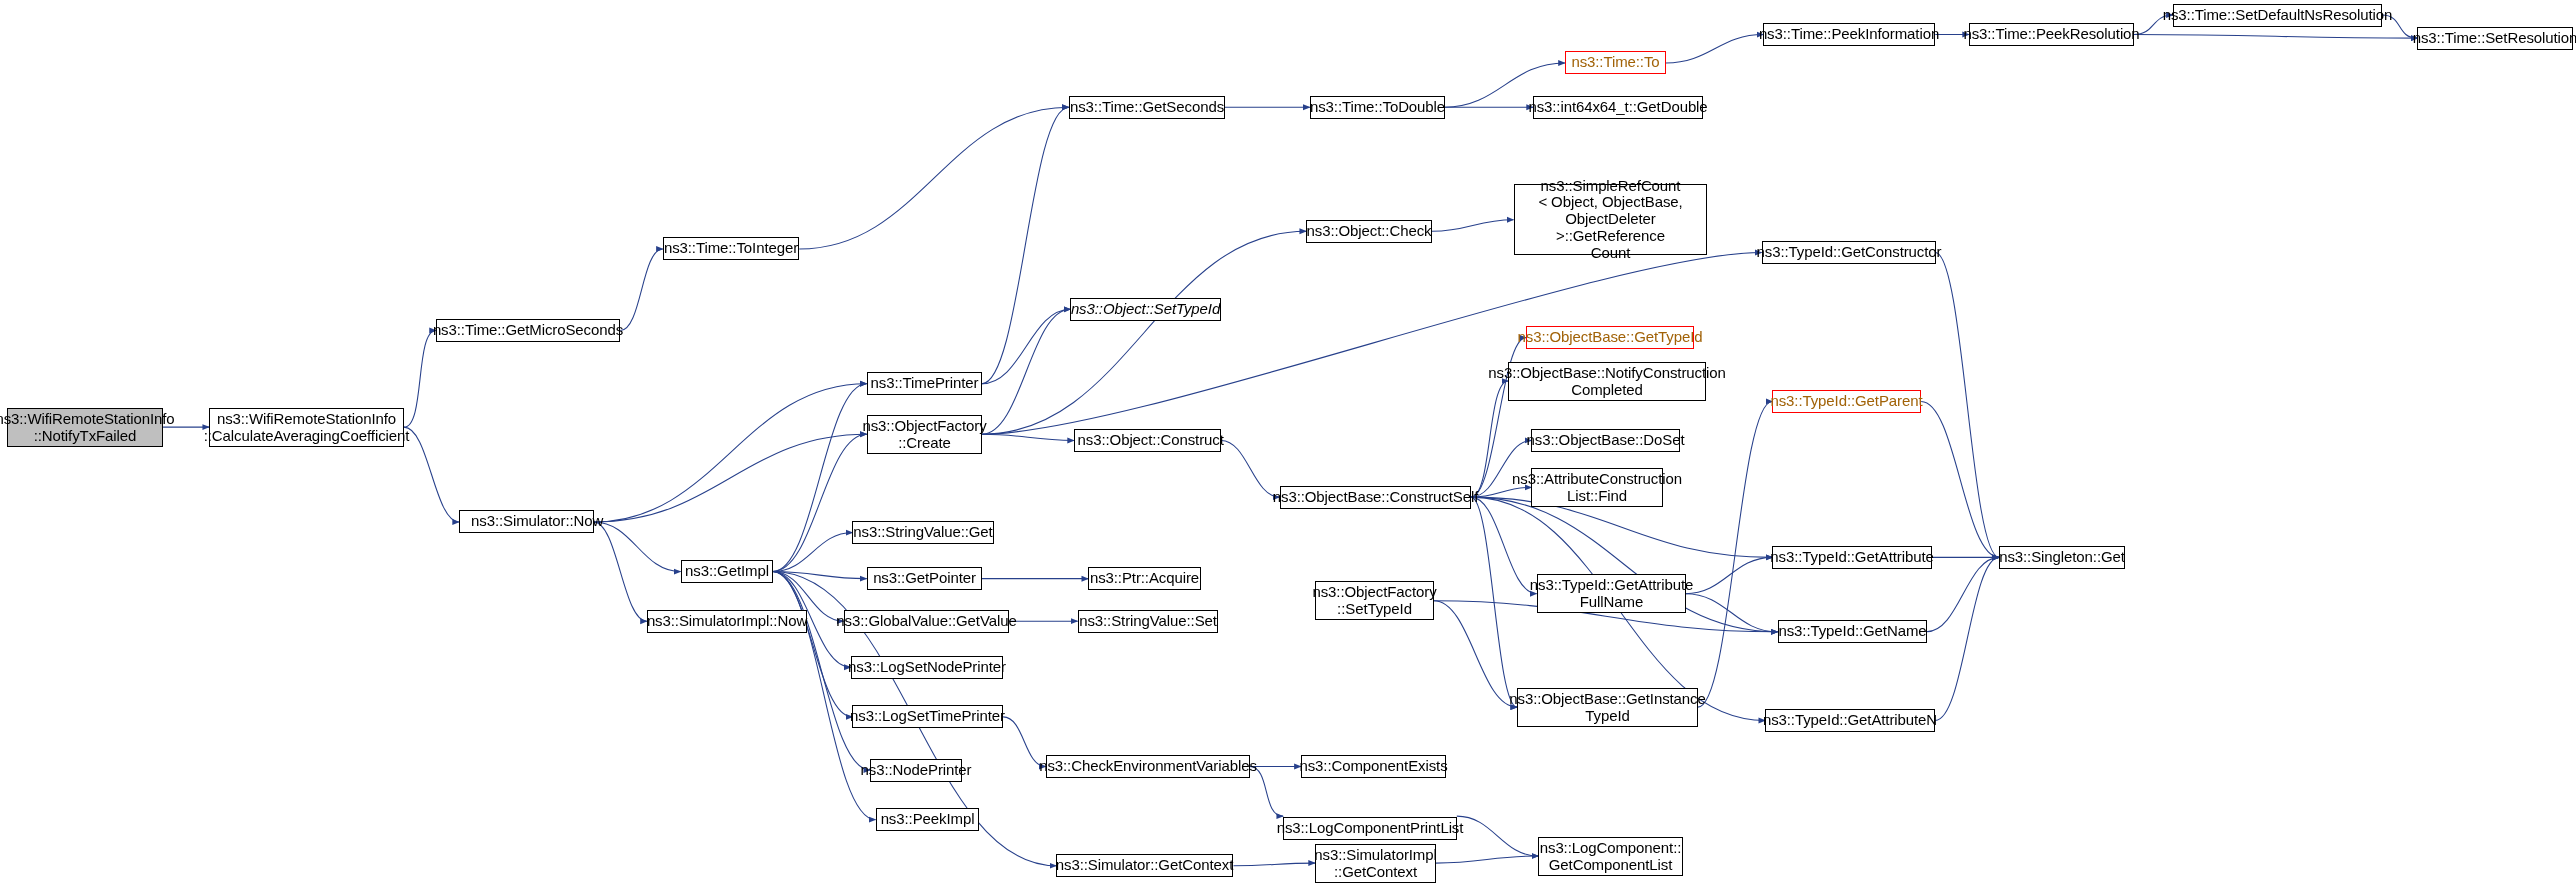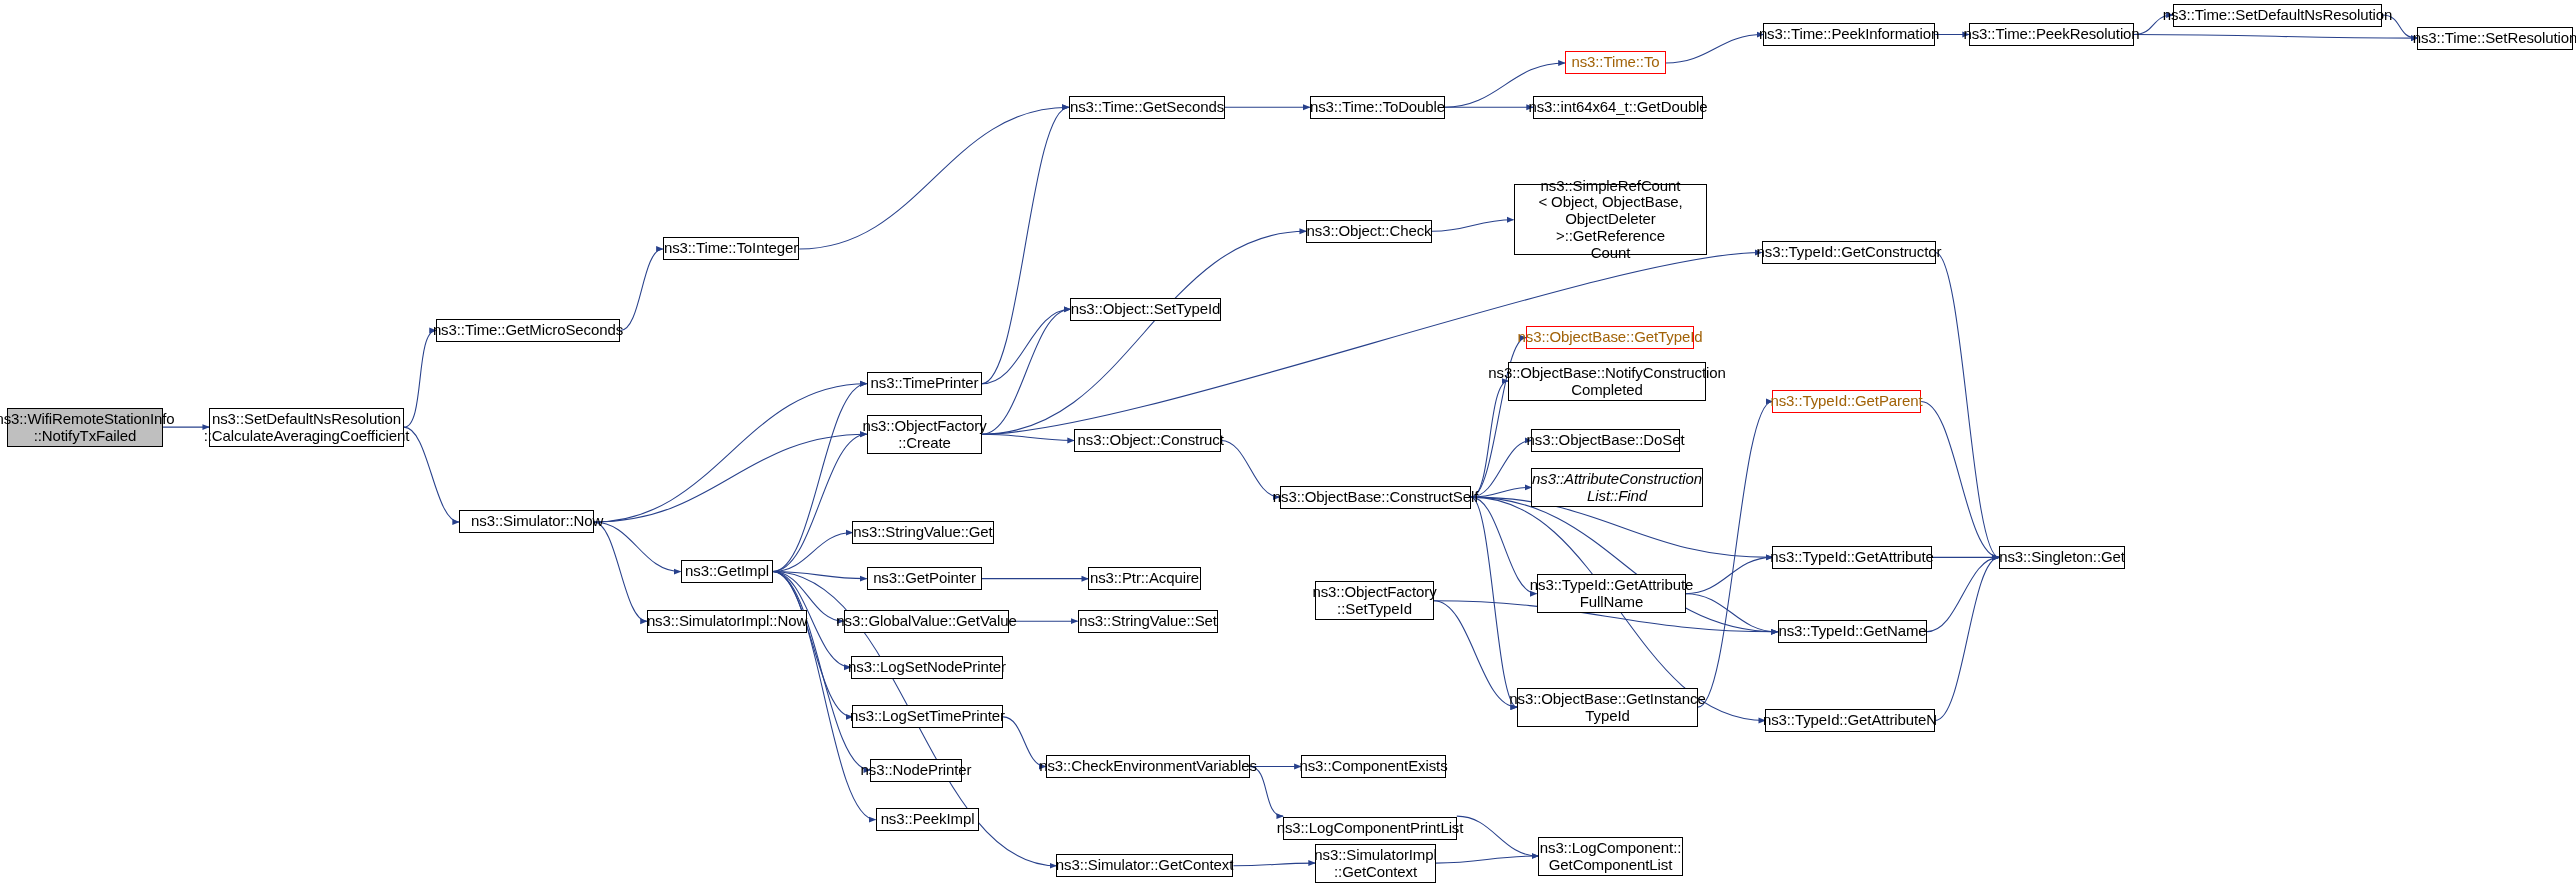--- a/index.html
+++ b/index.html
@@ -118,39 +118,39 @@
       <path d="M 1902 670 C 1948.8 670, 1959.2 713, 2006 713" fill="none" stroke="#27408b" stroke-width="1.2" marker-end="url(#arrow)"></path>
       <path d="M 2180 629 C 2214.2 629, 2221.8 629, 2256 629" fill="none" stroke="#27408b" stroke-width="1.2" marker-end="url(#arrow)"></path>
       <path d="M 2174 713 C 2210.9 713, 2219.1 629, 2256 629" fill="none" stroke="#27408b" stroke-width="1.2" marker-end="url(#arrow)"></path>
       <path d="M 2184 813 C 2216.4 813, 2223.6 629, 2256 629" fill="none" stroke="#27408b" stroke-width="1.2" marker-end="url(#arrow)"></path>
       <path d="M 2184 285 C 2216.4 285, 2223.6 629, 2256 629" fill="none" stroke="#27408b" stroke-width="1.2" marker-end="url(#arrow)"></path>
       <path d="M 2168 453 C 2207.6 453, 2216.4 629, 2256 629" fill="none" stroke="#27408b" stroke-width="1.2" marker-end="url(#arrow)"></path>
       <path d="M 1916 798 C 1953.8 798, 1962.2 453, 2000 453" fill="none" stroke="#27408b" stroke-width="1.2" marker-end="url(#arrow)"></path>
     </svg>
 <div class="node current" style="left: 7px; top: 408px; width: 156px; height: 39px;">ns3::WifiRemoteStationInfo
 ::NotifyTxFailed</div>
-    <div class="node" style="left: 209px; top: 408px; width: 195px; height: 39px;">ns3::SetDefaultNsResolution
+    <div class="node" style="left: 209px; top: 408px; width: 195px; height: 39px;">ns3::WifiRemoteStationInfo
 ::CalculateAveragingCoefficient</div>
     <div class="node" style="left: 436px; top: 319px; width: 184px; height: 23px;">ns3::Time::GetMicroSeconds</div>
     <div class="node" style="left: 459px; top: 510px; width: 135px; height: 23px; padding-left: 24px;">ns3::Simulator::Now</div>
     <div class="node" style="left: 663px; top: 237px; width: 136px; height: 23px;">ns3::Time::ToInteger</div>
     <div class="node" style="left: 867px; top: 372px; width: 115px; height: 23px;">ns3::TimePrinter</div>
     <div class="node" style="left: 867px; top: 415px; width: 115px; height: 39px;">ns3::ObjectFactory
 ::Create</div>
     <div class="node" style="left: 681px; top: 560px; width: 92px; height: 23px;">ns3::GetImpl</div>
     <div class="node" style="left: 647px; top: 610px; width: 160px; height: 23px;">ns3::SimulatorImpl::Now</div>
     <div class="node" style="left: 852px; top: 521px; width: 142px; height: 23px;">ns3::StringValue::Get</div>
     <div class="node" style="left: 867px; top: 567px; width: 115px; height: 23px;">ns3::GetPointer</div>
     <div class="node" style="left: 844px; top: 610px; width: 165px; height: 23px;">ns3::GlobalValue::GetValue</div>
     <div class="node" style="left: 851px; top: 656px; width: 152px; height: 23px;">ns3::LogSetNodePrinter</div>
     <div class="node" style="left: 852px; top: 705px; width: 151px; height: 23px;">ns3::LogSetTimePrinter</div>
     <div class="node" style="left: 870px; top: 759px; width: 92px; height: 23px;">ns3::NodePrinter</div>
     <div class="node" style="left: 876px; top: 808px; width: 103px; height: 23px;">ns3::PeekImpl</div>
     <div class="node" style="left: 1069px; top: 96px; width: 156px; height: 23px;">ns3::Time::GetSeconds</div>
-    <div class="node" style="left: 1070px; top: 298px; width: 151px; height: 23px;">ns3::Object::SetTypeId</div>
+    <div class="node" style="left: 1070px; top: 298px; width: 151px; height: 23px; font-style: italic;">ns3::Object::SetTypeId</div>
     <div class="node" style="left: 1074px; top: 429px; width: 147px; height: 23px; padding-left: 9px;">ns3::Object::Construct</div>
     <div class="node" style="left: 1088px; top: 567px; width: 113px; height: 23px;">ns3::Ptr::Acquire</div>
     <div class="node" style="left: 1078px; top: 610px; width: 140px; height: 23px;">ns3::StringValue::Set</div>
     <div class="node" style="left: 1046px; top: 755px; width: 204px; height: 23px;">ns3::CheckEnvironmentVariables</div>
     <div class="node" style="left: 1056px; top: 854px; width: 177px; height: 23px;">ns3::Simulator::GetContext</div>
     <div class="node" style="left: 1310px; top: 96px; width: 135px; height: 23px;">ns3::Time::ToDouble</div>
     <div class="node" style="left: 1306px; top: 220px; width: 126px; height: 23px;">ns3::Object::Check</div>
     <div class="node" style="left: 1280px; top: 486px; width: 191px; height: 23px;">ns3::ObjectBase::ConstructSelf</div>
     <div class="node" style="left: 1315px; top: 581px; width: 119px; height: 39px;">ns3::ObjectFactory
 ::SetTypeId</div>
@@ -160,21 +160,21 @@
 ::GetContext</div>
     <div class="node" style="left: 1533px; top: 96px; width: 170px; height: 23px;">ns3::int64x64_t::GetDouble</div>
     <div class="node" style="left: 1514px; top: 184px; width: 193px; height: 71px;">ns3::SimpleRefCount
 &lt; Object, ObjectBase,
 ObjectDeleter &gt;::GetReference
 Count</div>
     <div class="node red" style="left: 1526px; top: 326px; width: 168px; height: 23px;">ns3::ObjectBase::GetTypeId</div>
     <div class="node" style="left: 1508px; top: 362px; width: 198px; height: 39px;">ns3::ObjectBase::NotifyConstruction
 Completed</div>
     <div class="node" style="left: 1531px; top: 429px; width: 149px; height: 23px;">ns3::ObjectBase::DoSet</div>
-    <div class="node" style="left: 1531px; top: 468px; width: 172px; height: 39px; font-style: italic;">ns3::AttributeConstruction
+    <div class="node" style="left: 1531px; top: 468px; width: 132px; height: 39px;">ns3::AttributeConstruction
 List::Find</div>
     <div class="node" style="left: 1537px; top: 574px; width: 149px; height: 39px;">ns3::TypeId::GetAttribute
 FullName</div>
     <div class="node" style="left: 1517px; top: 688px; width: 181px; height: 39px;">ns3::ObjectBase::GetInstance
 TypeId</div>
     <div class="node" style="left: 1538px; top: 837px; width: 145px; height: 39px;">ns3::LogComponent::
 GetComponentList</div>
     <div class="node red" style="left: 1565px; top: 51px; width: 101px; height: 23px;">ns3::Time::To</div>
     <div class="node" style="left: 1762px; top: 241px; width: 174px; height: 23px;">ns3::TypeId::GetConstructor</div>
     <div class="node red" style="left: 1772px; top: 390px; width: 149px; height: 23px;">ns3::TypeId::GetParent</div>

